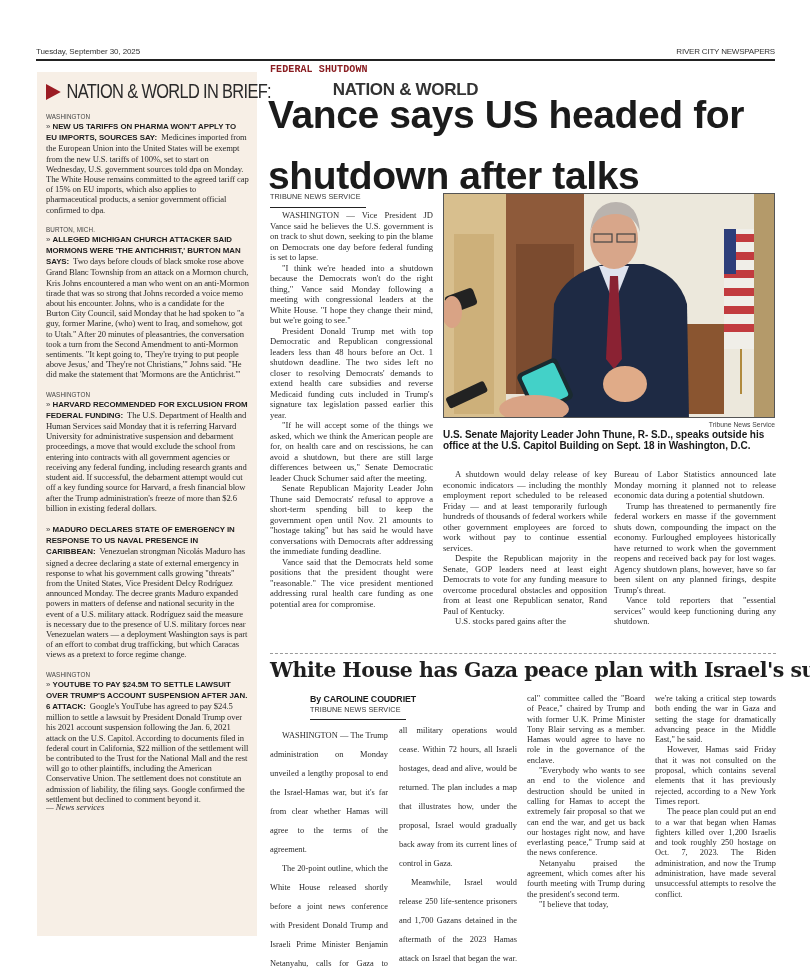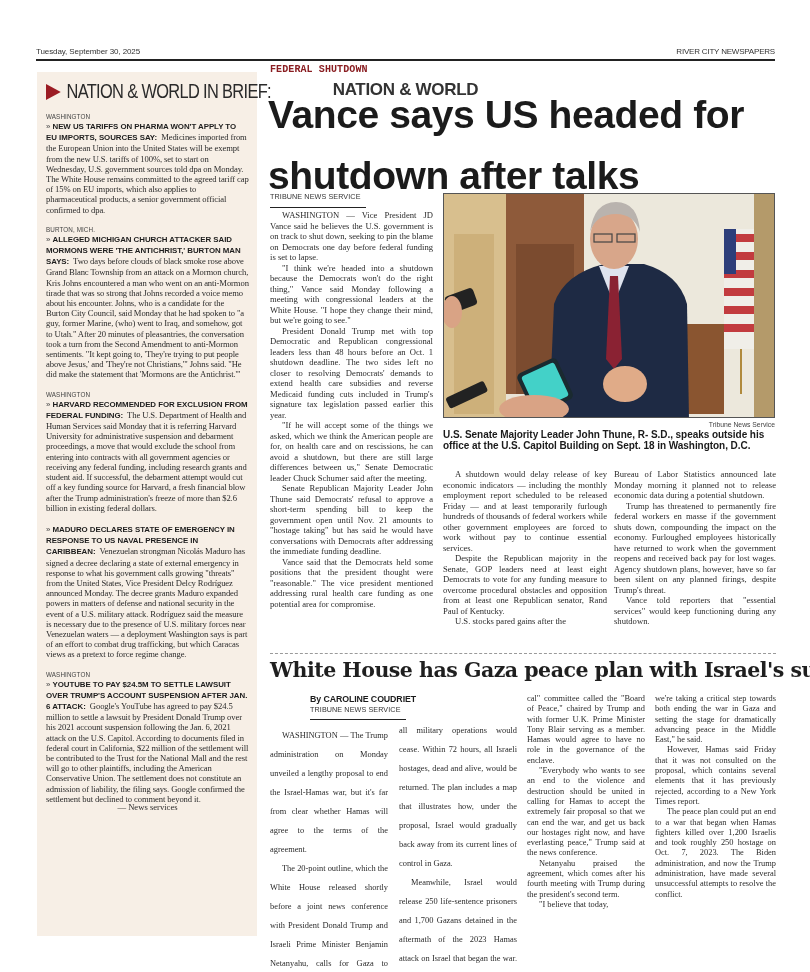--- a/index.html
+++ b/index.html
@@ -14,21 +14,21 @@
 
   
   .brief { position: absolute; left: 37px; top: 72px; width: 220px; height: 864px; background: #f7efe6; padding: 6px 8px 13px 9px; }
   .brief-title { display: flex; align-items: center; font-family: "Liberation Sans", sans-serif; font-size: 20px; color: #2a2a2a; letter-spacing: -0.8px; margin-top: 2px; margin-bottom: 10px; white-space: nowrap; transform: scaleX(0.82); transform-origin: left center; width: 250px; }
   .arrow { display: inline-block; width: 0; height: 0; border-top: 8px solid transparent; border-bottom: 8px solid transparent; border-left: 18px solid #9b1c24; margin-right: 7px; }
   .brief-item { margin-bottom: 11px; }
   .dateline { font-family: "Liberation Sans", sans-serif; font-size: 6.3px; color: #444; letter-spacing: 0.1px; margin-bottom: 1px; }
   .brief-body { font-family: "Liberation Serif", serif; font-size: 8.6px; line-height: 10.2px; color: #2b2b2b; letter-spacing: -0.1px; }
   .brief-head { font-family: "Liberation Sans", sans-serif; font-weight: bold; font-size: 7.9px; color: #1d1d1d; letter-spacing: -0.05px; }
   .chev { font-weight: normal; color: #444; }
-  .brief-sign { font-family: "Liberation Serif", serif; font-size: 8.6px; text-align: center; color: #2b2b2b; margin-top: -2px; }
+  .brief-sign { font-family: "Liberation Serif", serif; font-style: italic; font-size: 8.6px; text-align: left; color: #2b2b2b; margin-top: -2px; }
 
   
   .kicker { position: absolute; left: 270px; top: 64px; font-family: Liberation Mono, monospace; font-weight: bold; font-size: 10px; color: #8a1e22; letter-spacing: 0.1px; }
   .headline { position: absolute; left: 268px; top: 84px; width: 515px; font-family: Liberation Sans, sans-serif; font-weight: bold; font-size: 39px; line-height: 61px; color: #1b1b1b; letter-spacing: -0.4px; }
   .agency { font-family: "Liberation Sans", sans-serif; font-size: 7.2px; color: #333; letter-spacing: 0.1px; }
   .main-agency { position: absolute; left: 270px; top: 192px; width: 96px; padding-bottom: 6px; border-bottom: 1.5px solid #222; }
   .col { position: absolute; font-family: "Liberation Serif", serif; font-size: 8.6px; line-height: 10.5px; color: #2b2b2b; text-align: justify; hyphens: auto; }
   .col p { text-indent: 12px; }
   .col1 { left: 270px; top: 210px; width: 163px; }
   .col2 { left: 443px; top: 469px; width: 164px; }

